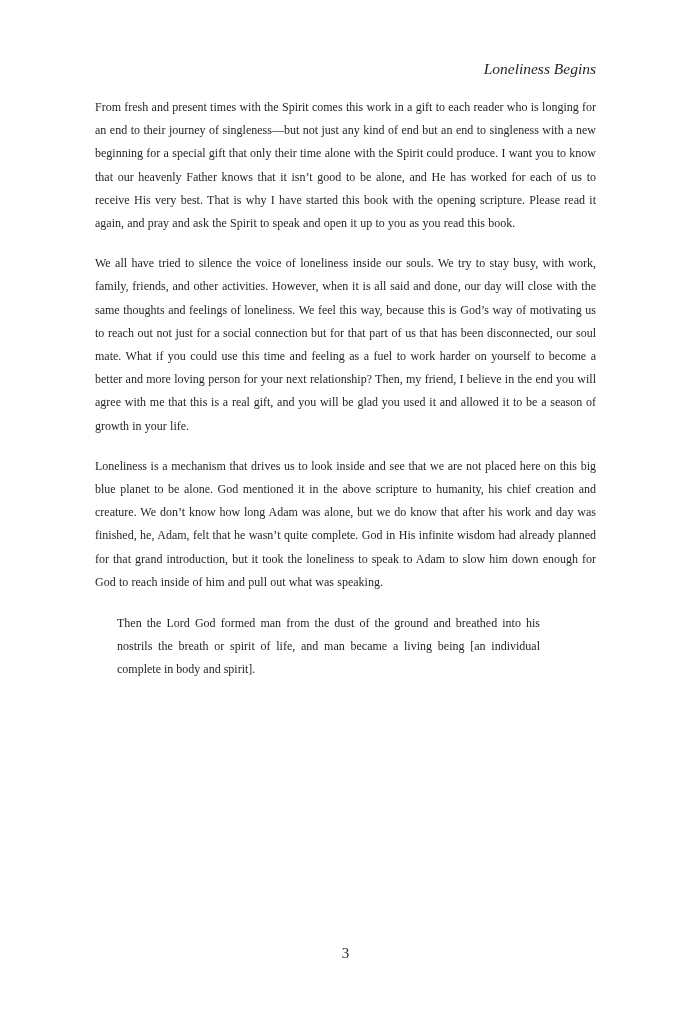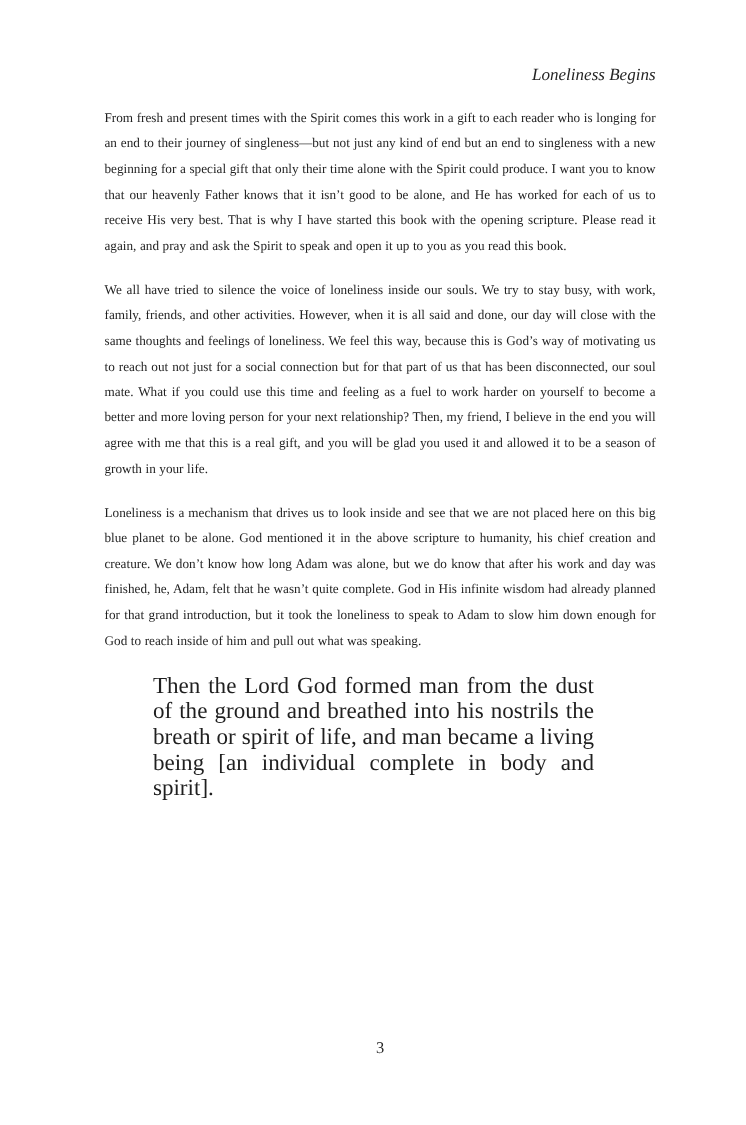--- a/index.html
+++ b/index.html
@@ -33,24 +33,24 @@
   .body-paragraph {
     font-size: 12px;
     line-height: 23.2px;
     text-align: justify;
     margin: 17px 0 0 0;
     hyphens: none;
     -webkit-hyphens: none;
     word-spacing: 0.02em;
   }
   .block-quote {
-    font-size: 21px;
+    font-size: 12px;
     line-height: 23.2px;
     text-align: justify;
-    margin: 18px 56px 0 44px;
+    margin: 18px 56px 0 22px;
     hyphens: none;
     -webkit-hyphens: none;
   }
   .page-number {
     position: absolute;
     left: 95px;
     right: 82px;
     top: 944px;
     text-align: center;
     font-size: 15px;

